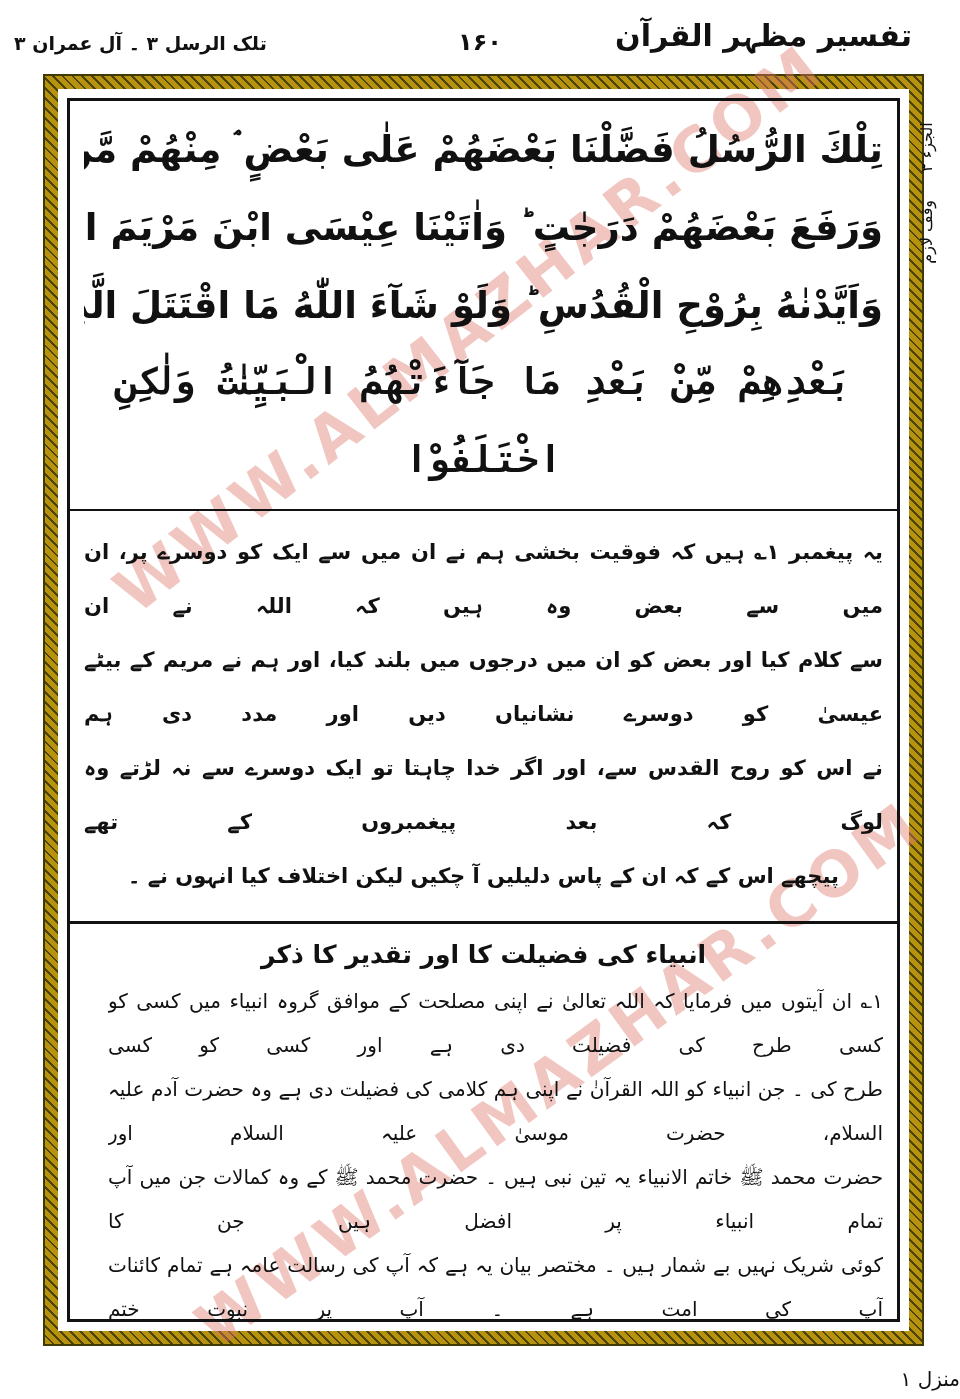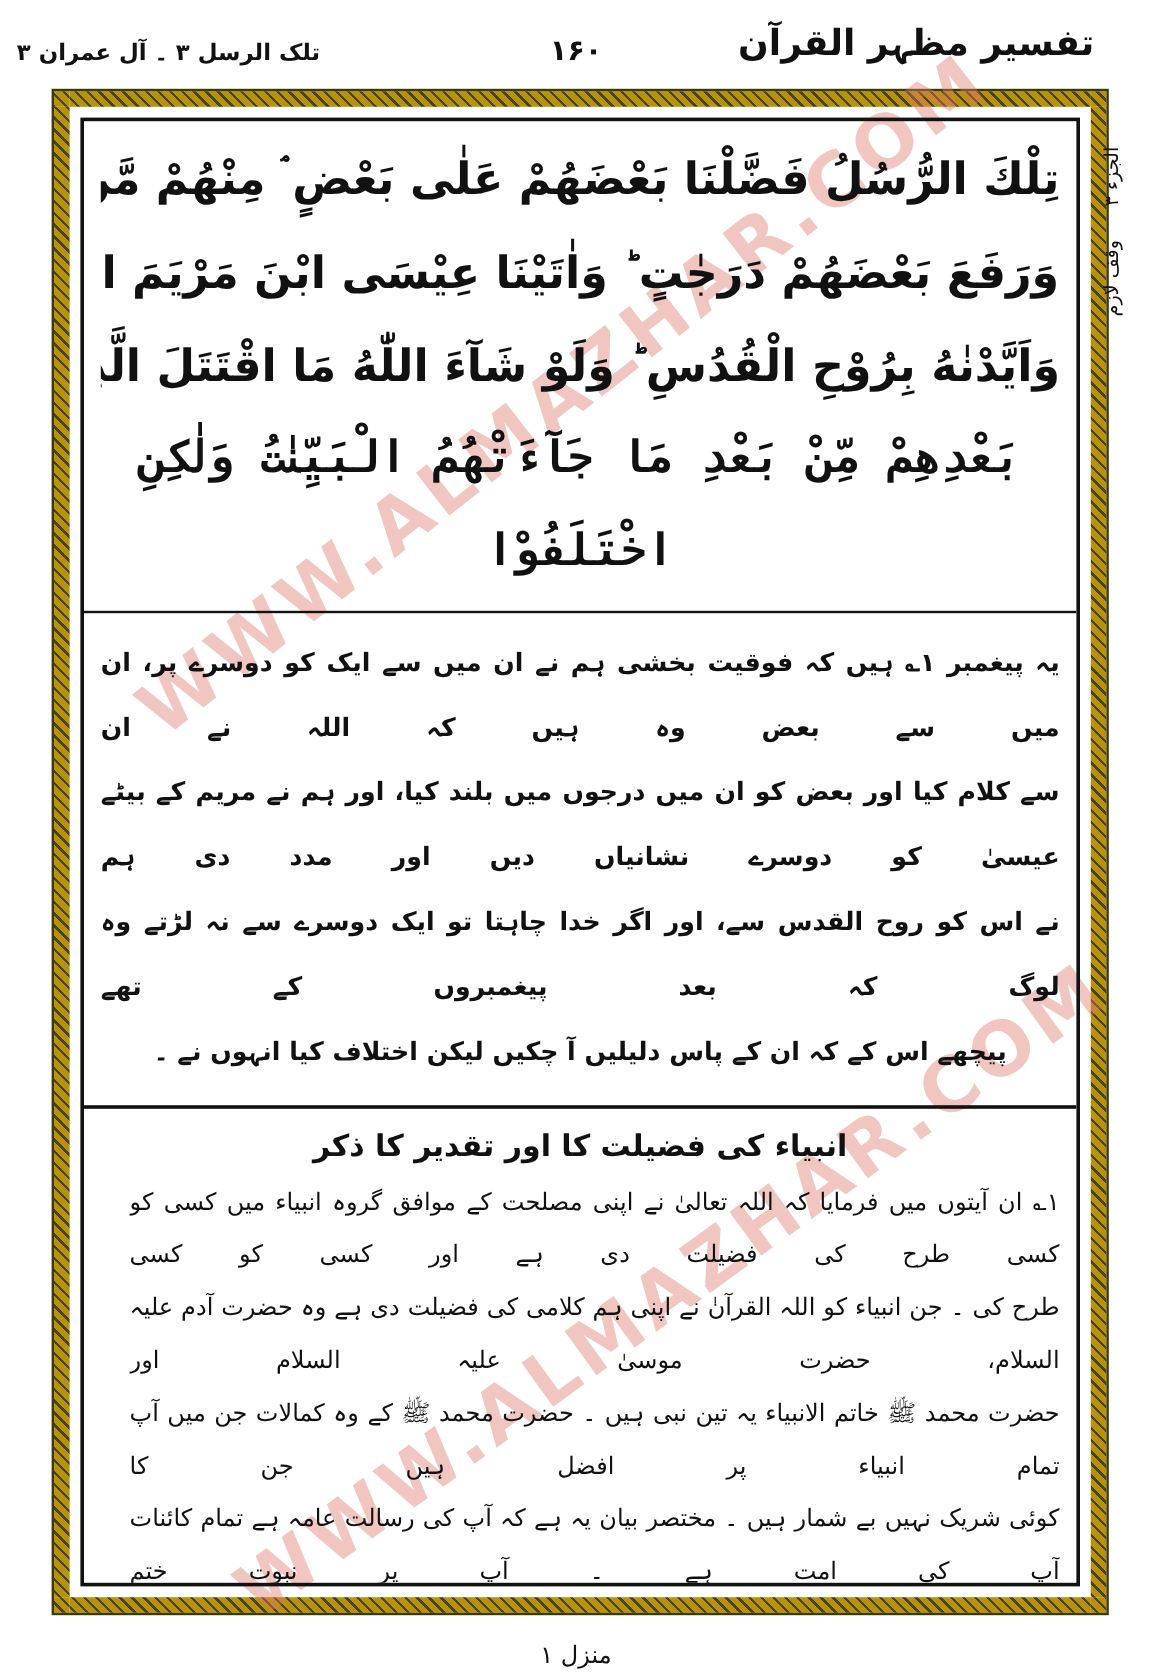--- a/index.html
+++ b/index.html
@@ -69,21 +69,21 @@
   .margin-note .gap{display:inline-block;width:28px;}
   
   .wm{
     position:absolute;white-space:nowrap;font-weight:bold;letter-spacing:5px;
     font-size:62px;color:rgba(222,118,106,0.42);z-index:1;pointer-events:none;
   }
   .wm1{left:30px;top:292px;transform:rotate(-38deg);}
   .wm2{left:120px;top:1038px;transform:rotate(-36deg);}
   
   .footer{
-    position:absolute;bottom:8px;left:0;right:0;text-align:center;
+    position:absolute;bottom:8px;left:0;right:0;
     font-size:20px;direction:rtl;
   }
 </style>
 </head>
 <body>
 
 <div class="header">
   <div class="hdr-book" lang="ur">تفسیر مظہر القرآن</div>
   <div class="hdr-page">۱۶۰</div>
   <div class="hdr-juz" lang="ur">تلک الرسل ۳ ۔ آل عمران ۳</div>

